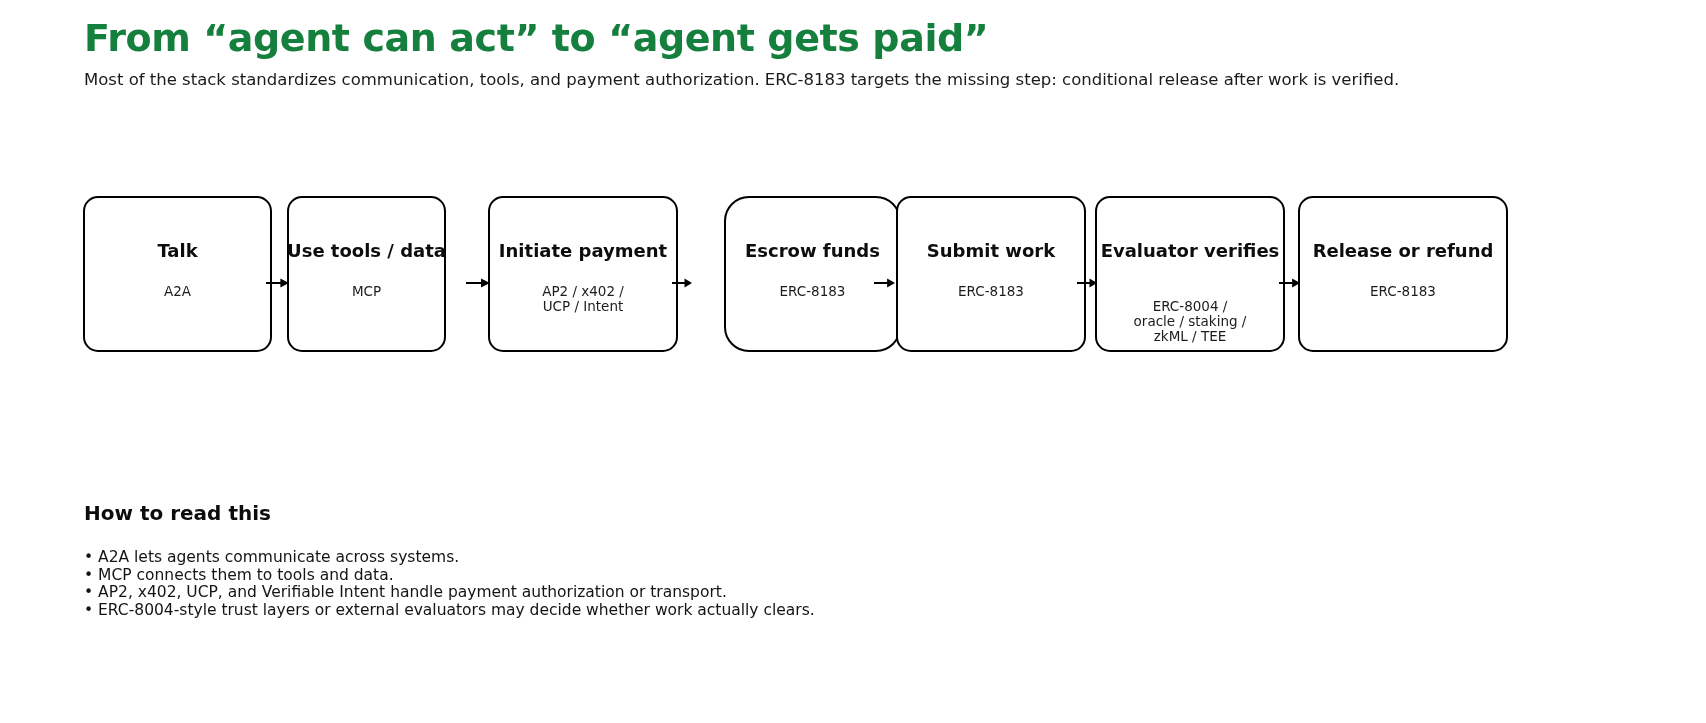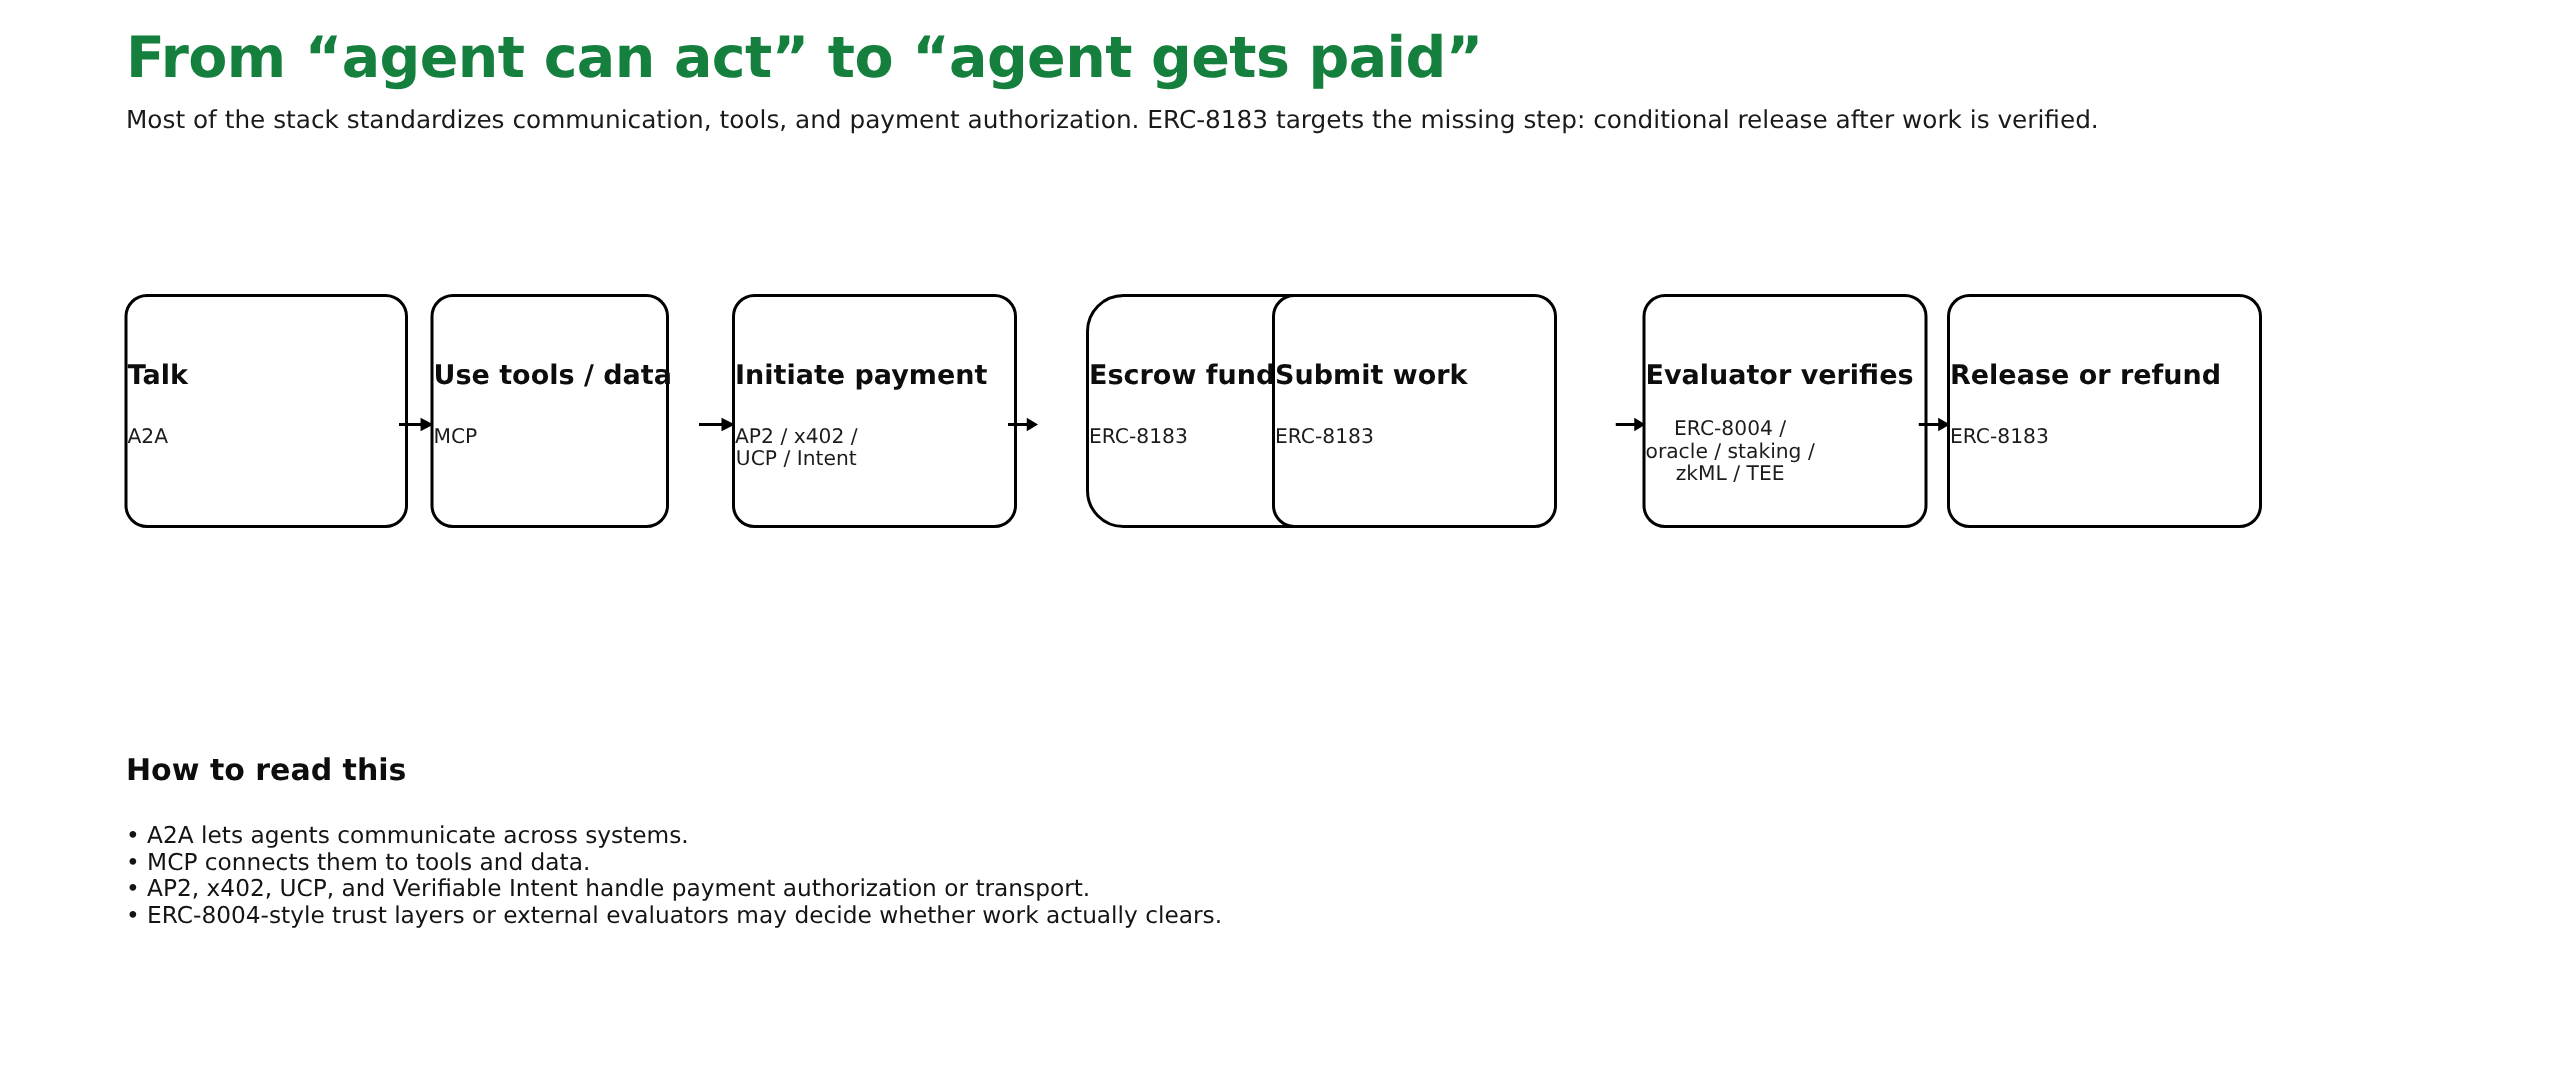--- a/index.html
+++ b/index.html
@@ -50,21 +50,21 @@
   .flow-box {
     position: absolute;
     top: 0;
     height: 156px;
     box-sizing: border-box;
     border: 2.2px solid #000000;
     border-radius: 15px;
     background: #ffffff;
     display: flex;
     flex-direction: column;
-    align-items: flex-start;
+    align-items: center;
   }
   .flow-title {
     font-size: 18px;
     font-weight: bold;
     color: #0d0d0d;
     text-align: center;
     line-height: 22px;
     margin-top: 42px;
     white-space: nowrap;
   }
@@ -150,29 +150,29 @@
         <polygon points="15,1.5 24,6 15,10.5" fill="#000"></polygon>
       </svg></div>
     <div class="flow-box" style="left: 724px; width: 177px; border-radius: 25px;">
       <div class="flow-title">Escrow funds</div>
       <div class="flow-sub">ERC-8183</div>
     </div>
     <div class="flow-arrow" style="left: 874px; width: 21px;"><svg width="100%" height="12" viewBox="0 0 24 12" preserveAspectRatio="none">
         <line x1="0" y1="6" x2="17" y2="6" stroke="#000" stroke-width="2"></line>
         <polygon points="15,1.5 24,6 15,10.5" fill="#000"></polygon>
       </svg></div>
-    <div class="flow-box" style="left: 848px; width: 190px;">
+    <div class="flow-box" style="left: 896px; width: 190px;">
       <div class="flow-title">Submit work</div>
       <div class="flow-sub">ERC-8183</div>
     </div>
     <div class="flow-arrow" style="left: 1077px; width: 20px;"><svg width="100%" height="12" viewBox="0 0 24 12" preserveAspectRatio="none">
         <line x1="0" y1="6" x2="17" y2="6" stroke="#000" stroke-width="2"></line>
         <polygon points="15,1.5 24,6 15,10.5" fill="#000"></polygon>
       </svg></div>
-    <div class="flow-box three-line" style="left: 1095px; width: 190px;">
+    <div class="flow-box three-line" style="left: 1095px; width: 190px; gap: 20px;">
       <div class="flow-title">Evaluator verifies</div>
       <div class="flow-sub">ERC-8004 /
 oracle / staking /
 zkML / TEE</div>
     </div>
     <div class="flow-arrow" style="left: 1279px; width: 21px;"><svg width="100%" height="12" viewBox="0 0 24 12" preserveAspectRatio="none">
         <line x1="0" y1="6" x2="17" y2="6" stroke="#000" stroke-width="2"></line>
         <polygon points="15,1.5 24,6 15,10.5" fill="#000"></polygon>
       </svg></div>
     <div class="flow-box" style="left: 1298px; width: 210px;">

